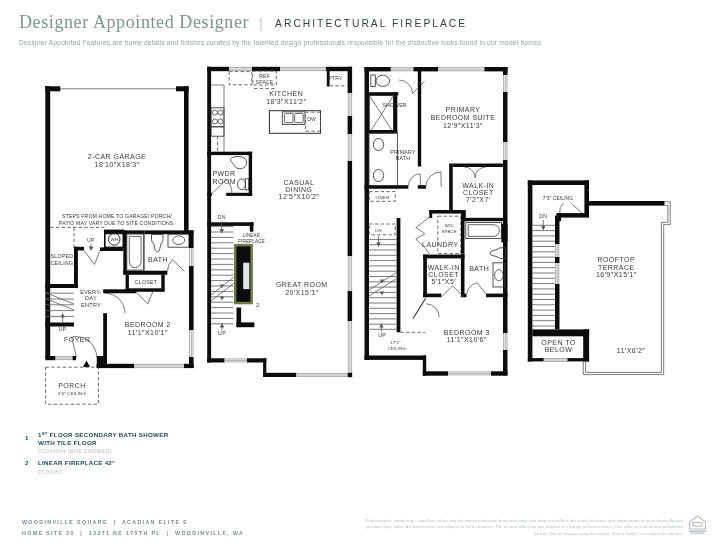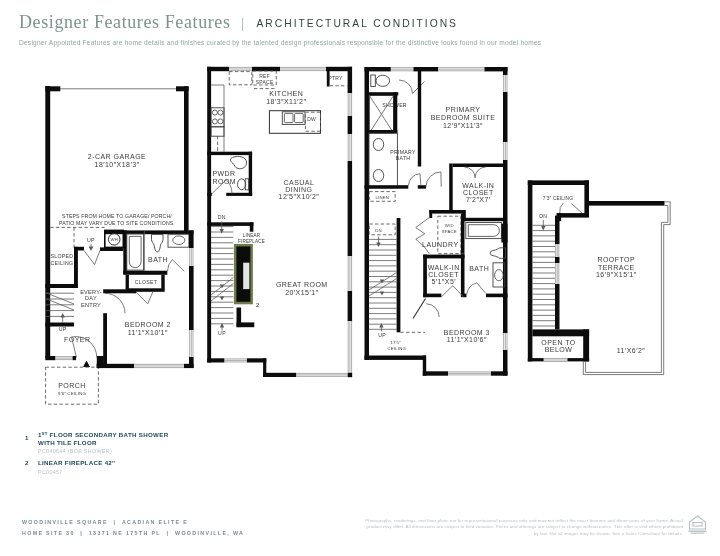--- a/index.html
+++ b/index.html
@@ -12,23 +12,23 @@
   .w{fill:#0c0c0c}
   .tl{stroke:#5a5a5a;stroke-width:0.8;fill:none}
   .tk{stroke:#2e2e2e;stroke-width:1.1;fill:none}
   .dash{stroke:#5a5a5a;stroke-width:0.9;fill:none;stroke-dasharray:3.4 2.3}
   .win{stroke:#8a8a8a;stroke-width:0.7;fill:none}
 </style>
 </head>
 <body>
 
 <div class="abs" style="left:19px;top:12px;width:690px;white-space:nowrap">
-  <span style="font-family:'Liberation Serif',serif;font-size:18px;letter-spacing:0.6px;color:#7d948f">Designer Features Features</span>
+  <span style="font-family:'Liberation Serif',serif;font-size:18px;letter-spacing:0.6px;color:#7d948f">Designer Appointed Designer</span>
   <span style="font-family:'Liberation Serif',serif;font-size:15px;color:#9fb0ac;margin-left:6px">|</span>
-  <span style="font-size:10.3px;letter-spacing:2.0px;color:#33423f;margin-left:8px;position:relative;top:-1.5px">ARCHITECTURAL CONDITIONS</span>
+  <span style="font-size:10.3px;letter-spacing:2.0px;color:#33423f;margin-left:8px;position:relative;top:-1.5px">ARCHITECTURAL FIREPLACE</span>
 </div>
 
 <div class="abs" style="left:19px;top:38.5px;font-size:6.6px;letter-spacing:0.22px;color:#8fa6a1">Designer Appointed Features are home details and finishes curated by the talented design professionals responsible for the distinctive looks found in our model homes</div>
 <svg class="abs" style="left:0;top:0" width="720" height="556" viewBox="0 0 720 556">
 
 <g>
       <rect class="w" x="45.3" y="86" width="4.9" height="272"></rect>
     </g>
 
 <g>

